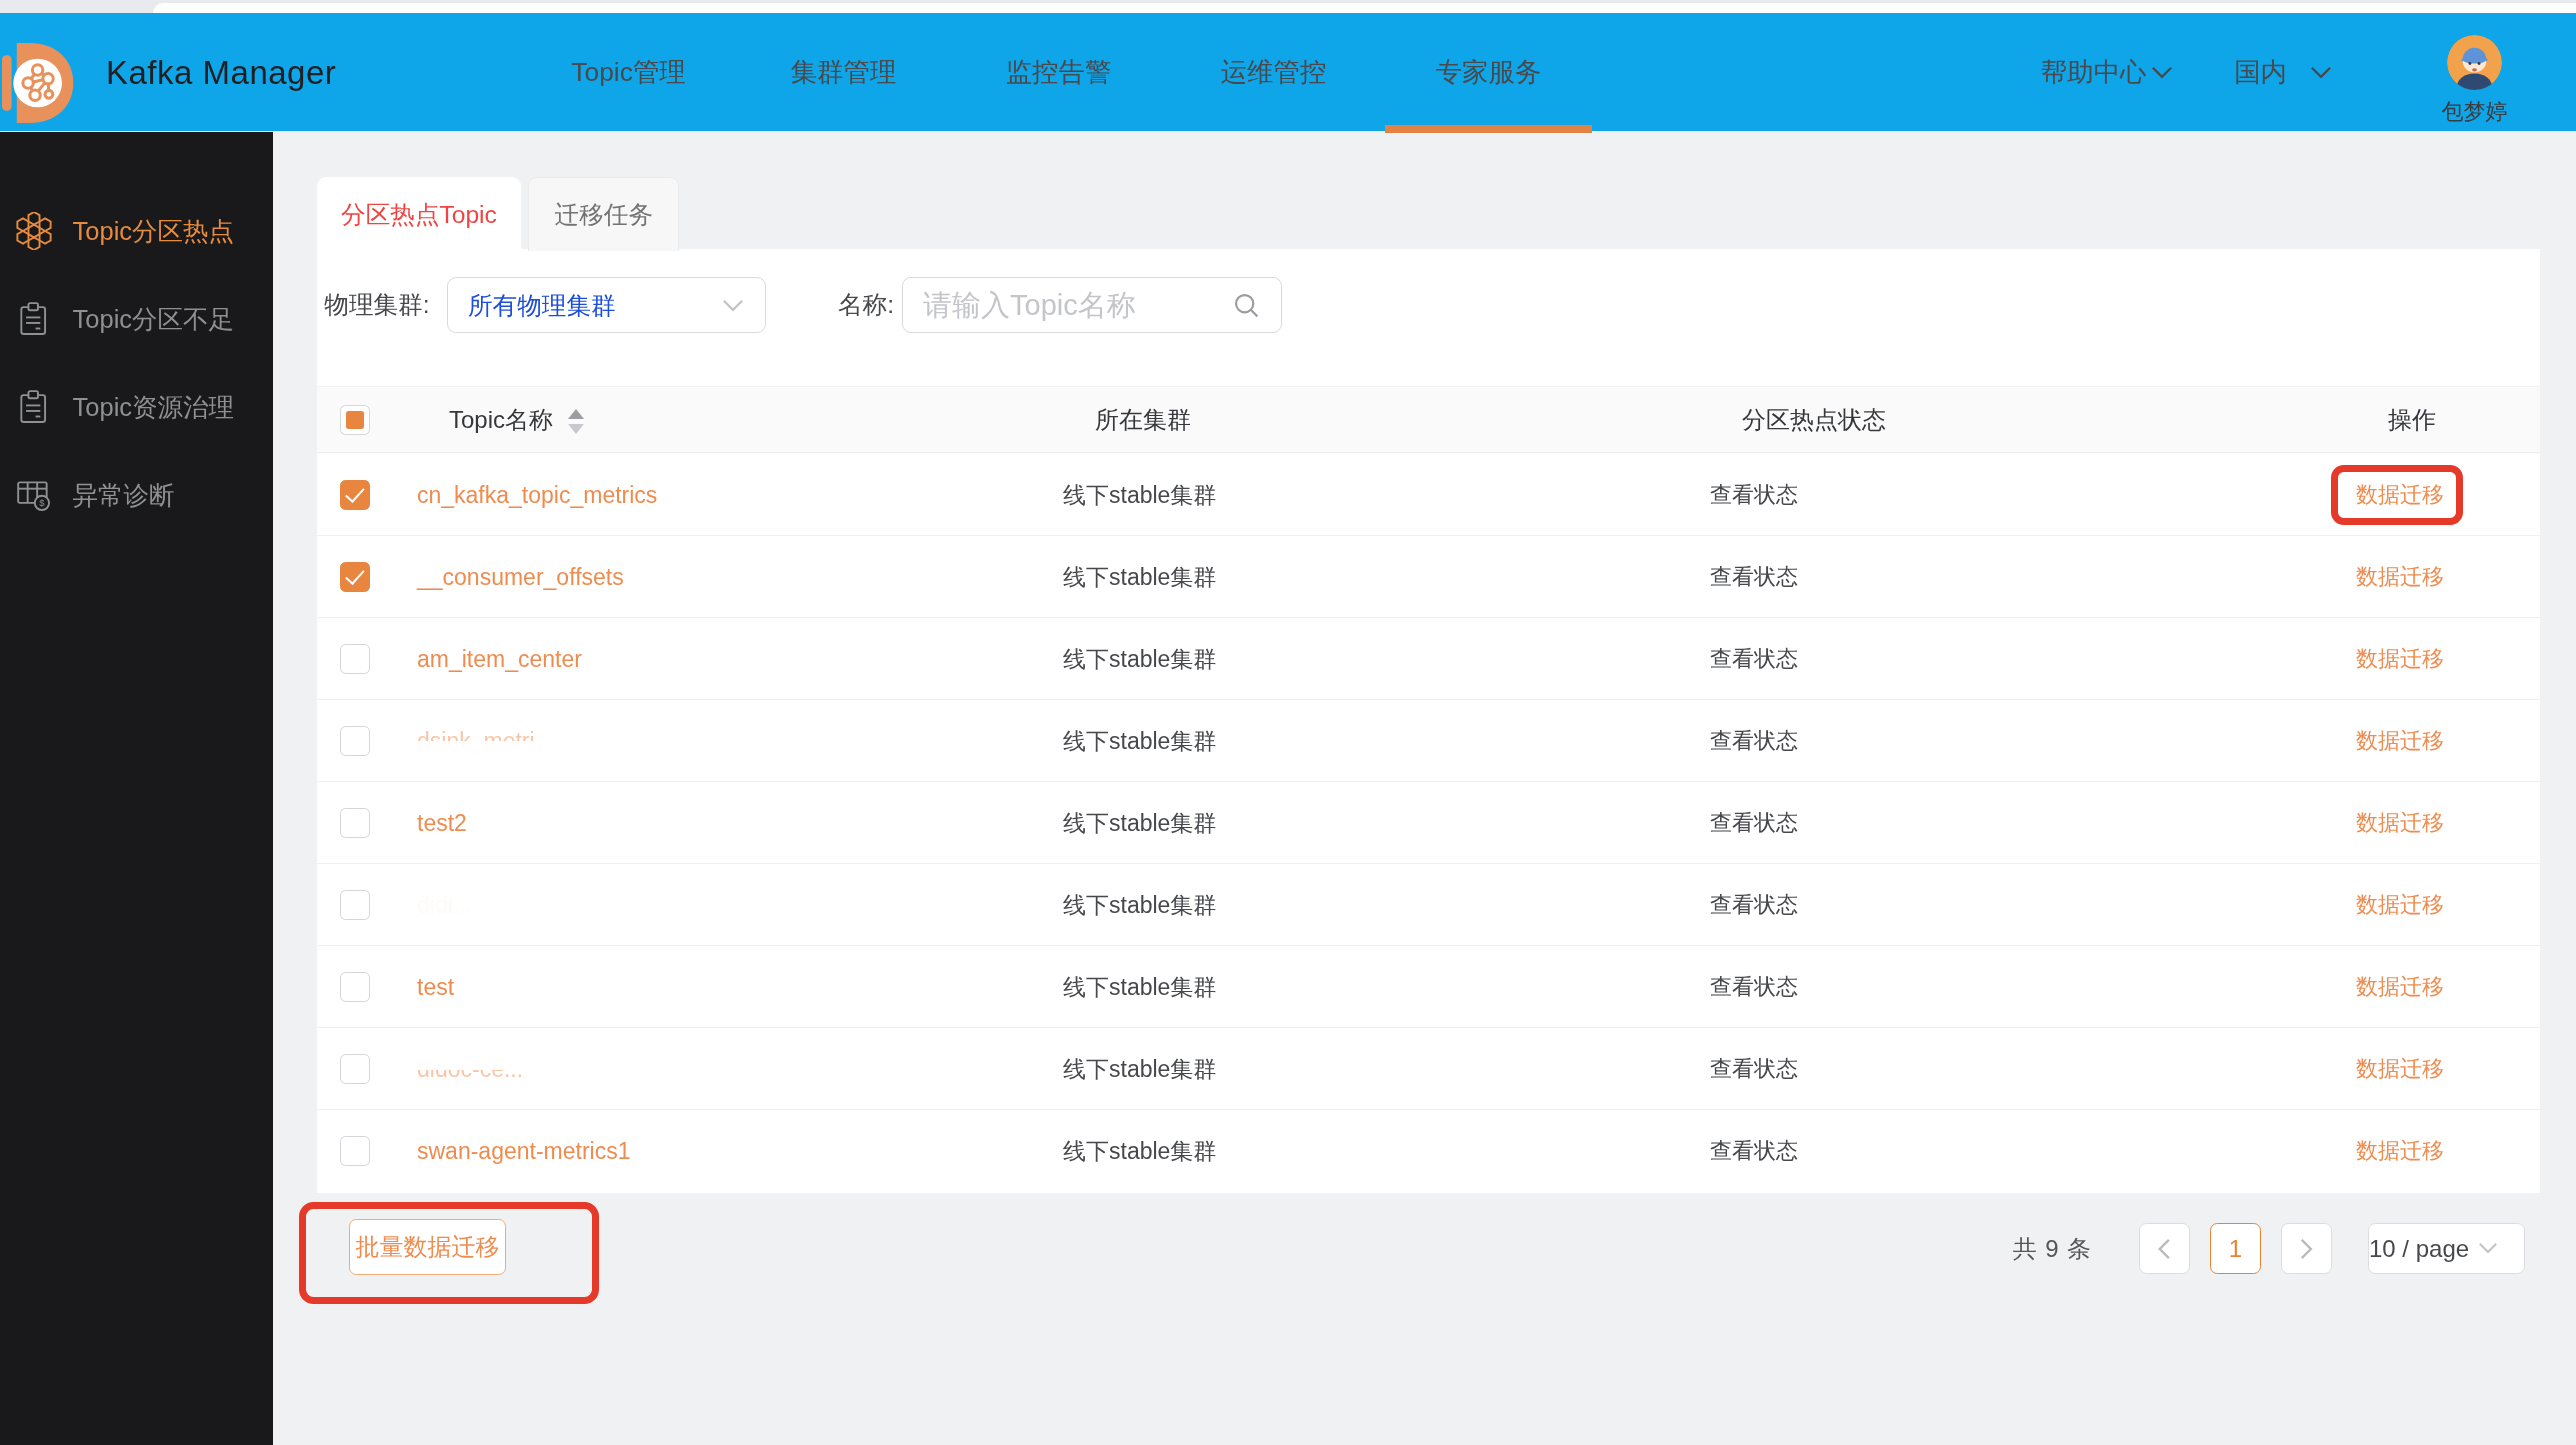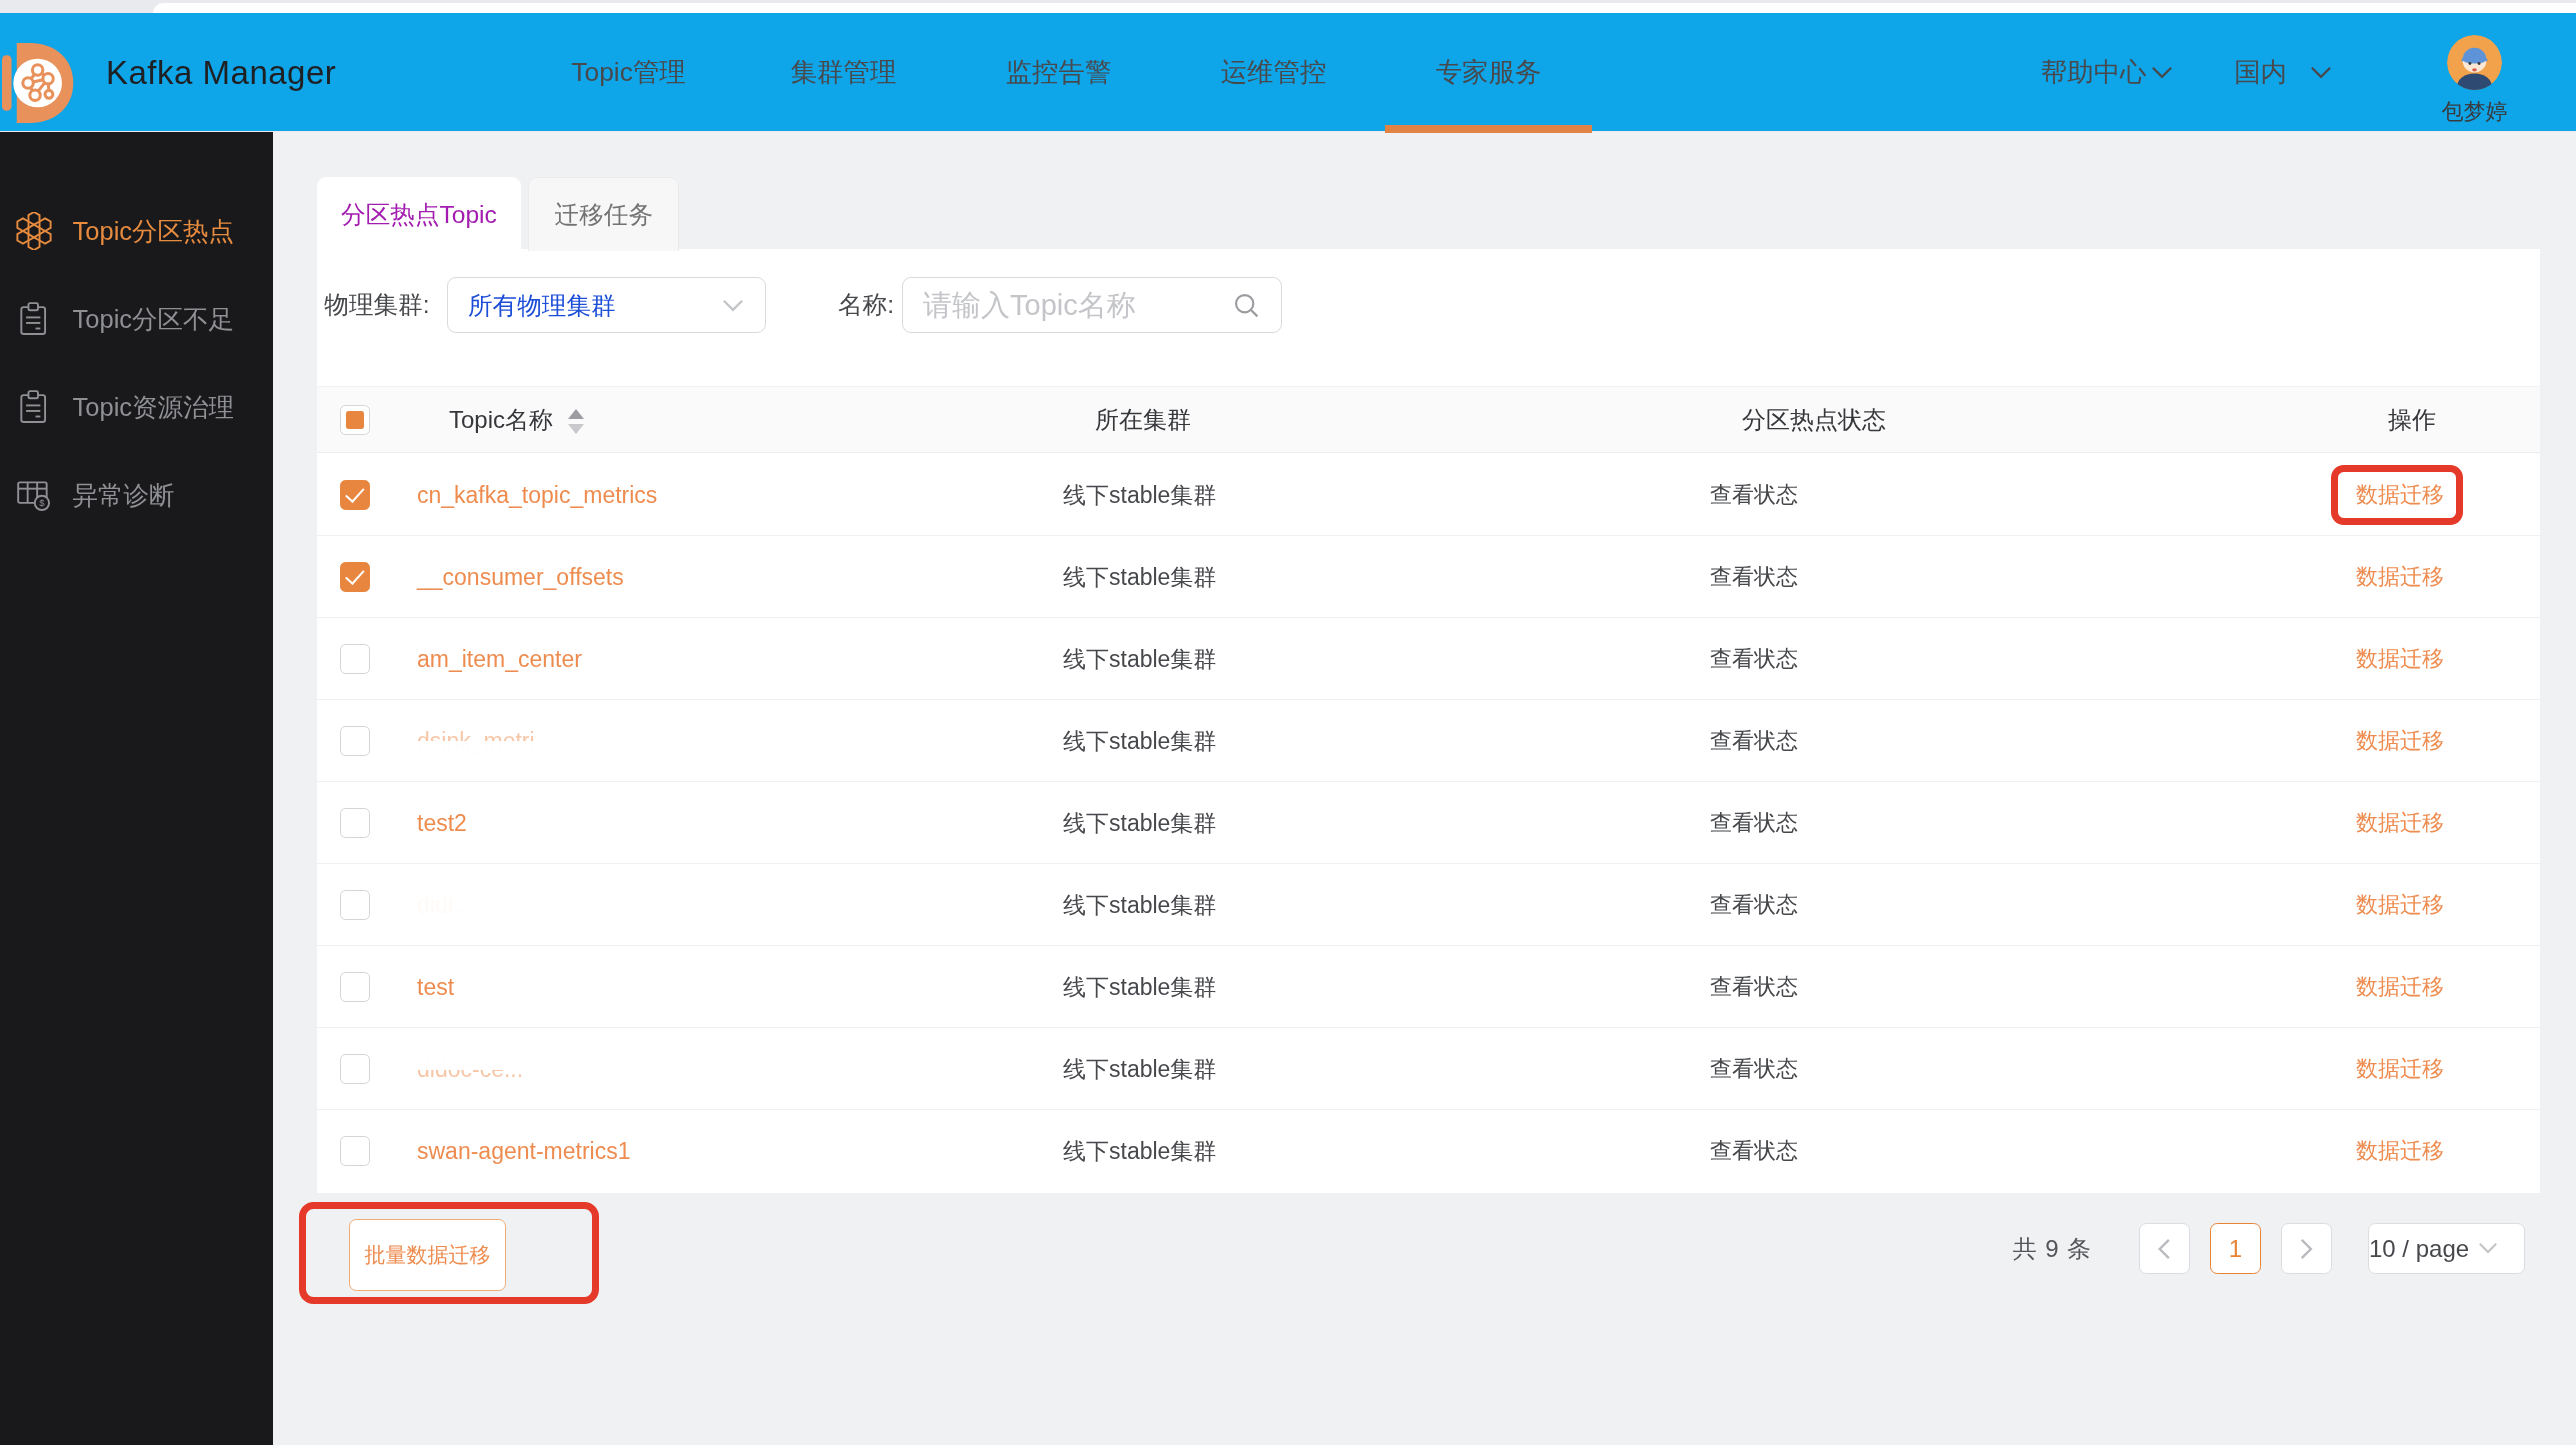--- a/index.html
+++ b/index.html
@@ -32,21 +32,21 @@
   .sidebar { position:absolute; left:0; top:132px; width:273px; height:1313px; background:#19191b; padding-top:55px; }
   .side-item { height:88px; display:flex; align-items:center; padding-left:14.6px; font-size:25.5px; color:#8f9094; cursor:pointer; }
   .side-item .sicon { width:38px; height:38px; margin-right:20px; flex:none; }
   .side-item.active { color:#E78B3F; }
 
   
   .content { position:absolute; left:273px; top:132px; width:2303px; height:1313px; }
 
   .tabs { position:absolute; left:44px; top:45px; display:flex; gap:7.3px; z-index:2; }
   .tab { height:74px; display:flex; align-items:center; justify-content:center; font-size:24.6px; border-radius:9px 9px 0 0; cursor:pointer; }
-  .tab.active { width:204px; background:#fff; color:#a21caf; }
+  .tab.active { width:204px; background:#fff; color:#ef4444; }
   .tab.inactive { width:151px; background:#f7f7f8; border:0.9px solid #ebebed; border-bottom:0; color:#737373; }
 
   .panel { position:absolute; left:44px; top:117px; width:2223px; height:944px; background:#fff; z-index:1; }
 
   
   .flabel { position:absolute; font-size:24.6px; color:#47484c; line-height:56px; top:28px; }
   .flabel.l1 { left:7.3px; }
   .flabel.l2 { left:521px; }
   .fbox { position:absolute; top:28px; height:56px; background:#fff; border:0.9px solid #d9dadd; border-radius:9px; display:flex; align-items:center; padding:0 20px; font-size:24.6px; }
   .fselect { left:109px; width:319px; color:#1d4ed8; cursor:pointer;margin-left:21px; }
@@ -85,21 +85,21 @@
   
   .redacted::before { content:""; position:absolute; left:-5.5px; right:-20px; top:25.5px; bottom:24px; background:rgba(255,255,255,.5); }
   .redact-top-visible::after    { content:""; position:absolute; left:-5.5px; right:-24px; top:41px; height:18px; background:rgba(255,255,255,.96); }
   .redact-bottom-visible::after { content:""; position:absolute; left:-5.5px; right:-24px; top:24.6px; height:17.3px; background:rgba(255,255,255,.96); }
   .redact-full::after           { content:""; position:absolute; left:-5.5px; right:-27px; top:24px; height:35px; background:rgba(255,255,255,.9); }
 
   
   .annot { position:absolute; left:2014px; top:11px; width:132px; height:60px; border:7.3px solid #E5392A; border-radius:12.7px; }
 
   
-  .batch-btn { position:absolute; left:76px; top:1087px; width:157px; height:72px; background:#fff; border:1.8px solid #f0ab74; border-radius:7.3px; color:#EE8C4F; font-size:21px; display:flex; align-items:center; justify-content:center; cursor:pointer; font-family:inherit; }
+  .batch-btn { position:absolute; left:76px; top:1087px; width:157px; height:56px; background:#fff; border:1.8px solid #f0ab74; border-radius:7.3px; color:#EE8C4F; font-size:24px; display:flex; align-items:center; justify-content:center; cursor:pointer; font-family:inherit; }
   .batch-annot { position:absolute; left:25.5px; top:1070px; width:300px; height:102px; border:7.3px solid #E5392A; border-radius:14.6px; }
 
   .pager { position:absolute; top:1091px; right:51px; height:51px; display:flex; align-items:center; font-size:24px; color:#55565a; }
   .pg-total { margin-right:27px; letter-spacing:0.9px; }
   .pg-btn { width:51px; height:51px; border:0.9px solid #dcdde0; border-radius:7.3px; background:#fff; display:flex; align-items:center; justify-content:center; cursor:pointer; margin-left:20px; }
   .pg-btn:first-of-type { margin-left:0; }
   .pg-current { border-color:#E98334; color:#E98334; font-size:24px; }
   .pg-size { width:157px; height:51px; border:0.9px solid #dcdde0; border-radius:7.3px; background:#fff; display:flex; align-items:center; justify-content:flex-start; gap:9px; margin-left:36px; color:#47484c; cursor:pointer; }
 </style>
 </head>

